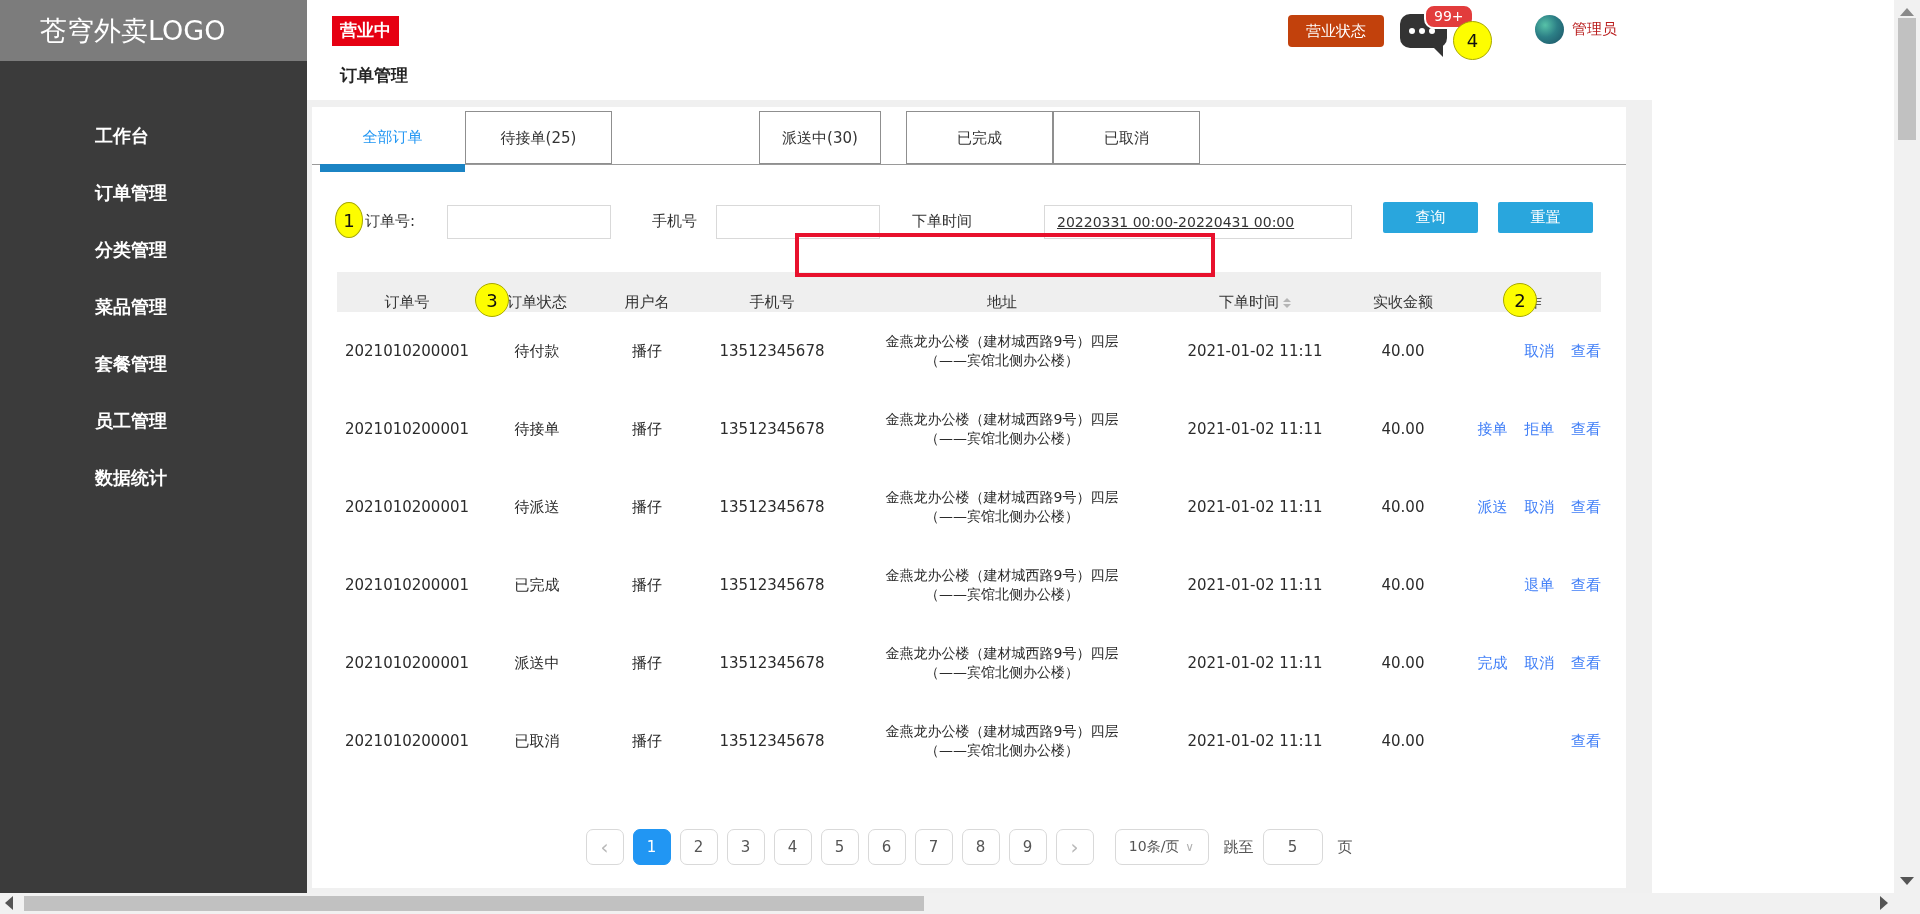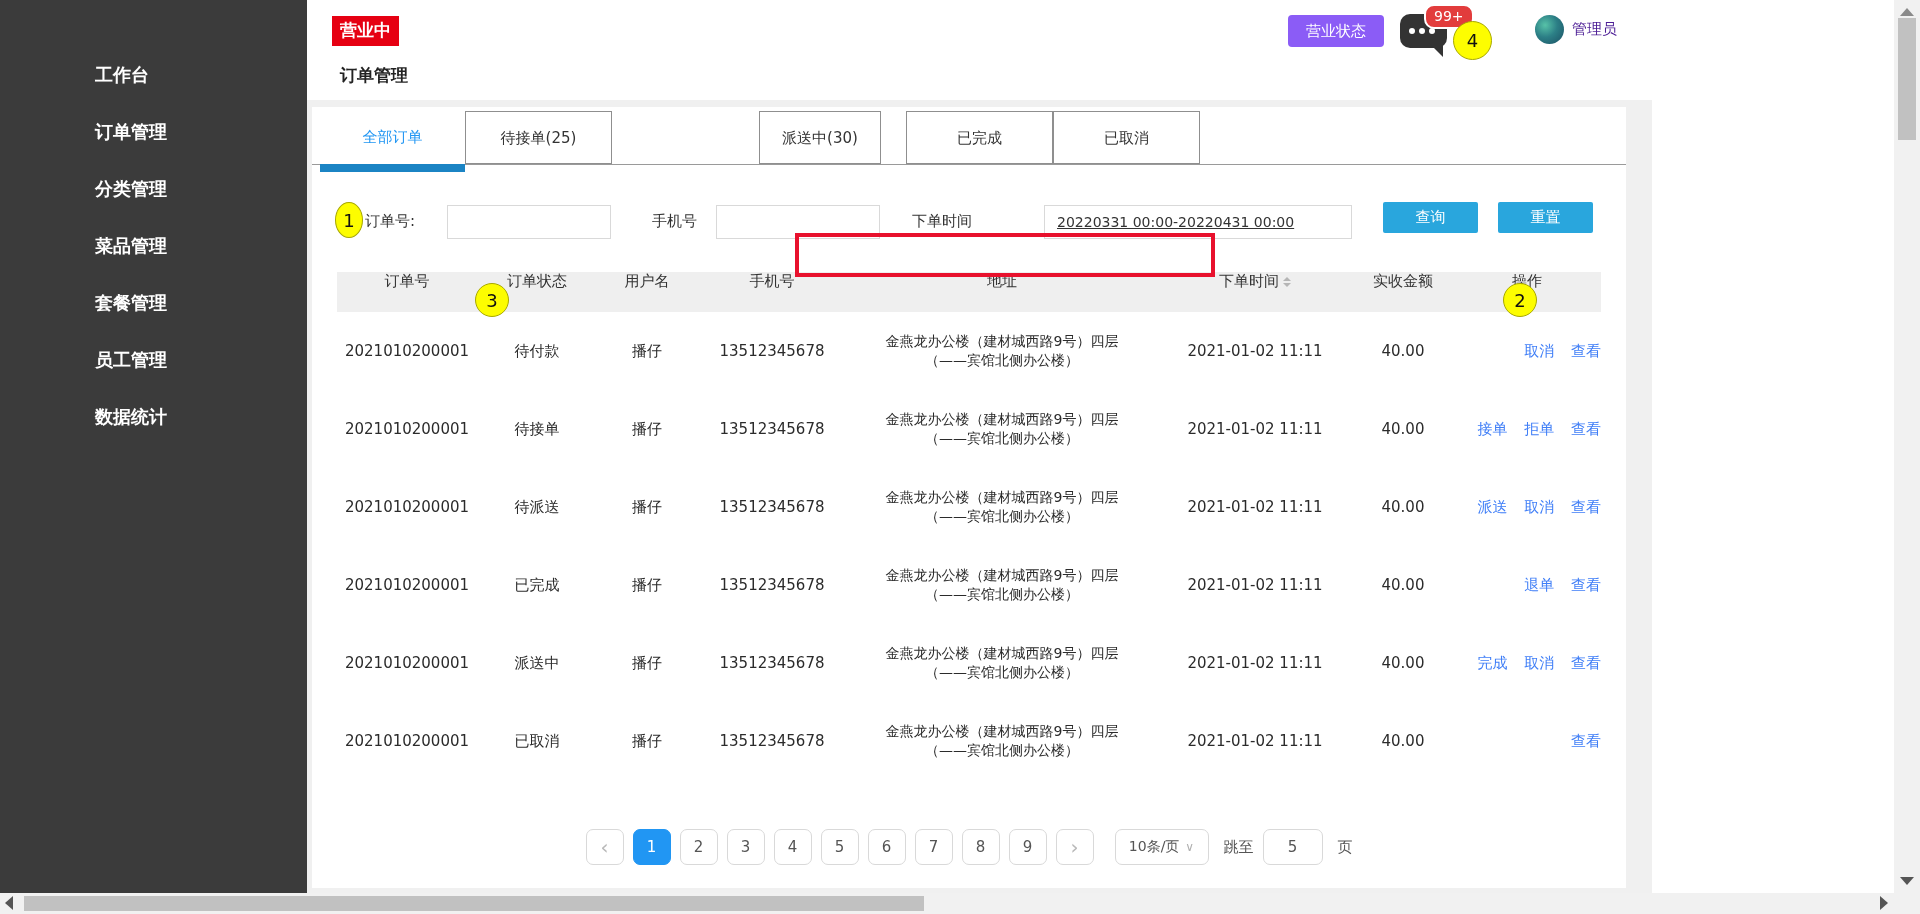--- a/index.html
+++ b/index.html
@@ -15,34 +15,34 @@
     font-weight:bold; font-size:18px; cursor:pointer; }
 
   
   .main { position:absolute; left:307px; top:0; width:1587px; height:893px; background:#fff; }
 
   .biz-badge { position:absolute; left:25px; top:16px; background:#e60012; color:#fff;
     font-weight:bold; font-size:17px; padding:3px 8px 4px; }
   .page-title { position:absolute; left:33px; top:64px; font-size:17px; font-weight:bold; color:#222; }
 
   .status-btn { position:absolute; left:981px; top:15px; width:96px; height:32px;
-    background:#8b5cf6; color:#fff; border:none; border-radius:4px; font-size:15px; cursor:pointer;
+    background:#c2410c; color:#fff; border:none; border-radius:4px; font-size:15px; cursor:pointer;
     font-family:inherit; }
   .chat-icon { position:absolute; left:1093px; top:14px; width:47px; height:34px;
     background:#333; border-radius:10px; cursor:pointer; }
   .chat-icon .dots { position:absolute; left:9px; top:14px; width:6px; height:6px; border-radius:50%;
     background:#fff; box-shadow:10px 0 0 #fff, 20px 0 0 #fff; }
   .chat-icon:after { content:""; position:absolute; right:4px; bottom:-9px;
     border:7px solid transparent; border-top-color:#333; border-right-color:#333; }
   .notif-badge { position:absolute; left:1117px; top:4px; background:#e23c3c; color:#fff;
     border-radius:10px; padding:2px 8px 3px; font-size:14px; border:2px solid #fff; z-index:6; }
   .avatar { position:absolute; left:1228px; top:15px; width:29px; height:29px; border-radius:50%;
     background:radial-gradient(circle at 35% 35%, #57c2a8 0%, #2c7f86 45%, #1b4f63 100%);
     cursor:pointer; }
-  .username { position:absolute; left:1265px; top:20px; font-size:15px; color:#4c1d95; }
+  .username { position:absolute; left:1265px; top:20px; font-size:15px; color:#b91c1c; }
 
   
   .annot { position:absolute; background:#fdfd00; border:1px solid #a8a800; border-radius:50%;
     display:flex; align-items:center; justify-content:center; font-size:18px; color:#111; z-index:7; }
   .annot1 { left:28px; top:202px; width:28px; height:36px; }
   .annot4 { left:1146px; top:21px; width:39px; height:39px; z-index:7; }
   .annot3 { left:168px; top:283px; width:34px; height:34px; }
   .annot2 { left:1196px; top:283px; width:34px; height:34px; }
   .red-box { position:absolute; left:483px; top:126px; width:420px; height:44px;
     border:4px solid #e8112d; z-index:5; }
@@ -63,21 +63,21 @@
   
   .f-label { position:absolute; top:105px; font-size:15px; color:#333; }
   .f-input { position:absolute; top:98px; height:34px; border:1px solid #d9d9d9; background:#fff;
     font-size:14px; color:#333; padding:0 12px; font-family:inherit; }
   .f-btn { position:absolute; top:95px; width:95px; height:31px; background:#29a6dd; color:#fff;
     border:none; border-radius:2px; font-size:15px; cursor:pointer; font-family:inherit; }
 
   
   .table { position:absolute; left:25px; top:165px; width:1264px; }
   .tr { display:flex; width:100%; }
-  .thead { background:#efefef; height:40px; align-items:flex-start; font-size:15px; color:#333; }
+  .thead { background:#efefef; height:40px; align-items:flex-end; font-size:15px; color:#333; }
   .row { height:78px; align-items:center; font-size:15px; color:#2b2b2b; }
   .c1{width:140px;} .c2{width:120px;} .c3{width:100px;} .c4{width:150px;}
   .c5{width:310px;} .c6{width:196px;} .c7{width:100px;} .c8{width:148px;}
   .cell { text-align:center; }
   .addr { font-size:14px; line-height:1.35; }
   .acts { text-align:right; }
   .acts .lnk { color:#3f7ef7; margin-left:12px; cursor:pointer; }
   .sort-icon { display:inline-flex; flex-direction:column; vertical-align:middle;
     margin-left:4px; line-height:0; }
   .sort-icon i { border:4px solid transparent; display:block; }
@@ -107,20 +107,21 @@
   .arr.down { left:6px; bottom:8px; border:7px solid transparent; border-top:8px solid #555; border-bottom:none; }
   .hscroll { position:absolute; left:0; top:893px; width:1920px; height:21px; background:#f1f1f1; }
   .hthumb { position:absolute; left:24px; top:3px; width:900px; height:15px; background:#c1c1c1; }
   .arr.left { left:5px; top:3px; border:7px solid transparent; border-right:8px solid #555; border-left:none; }
   .arr.right { right:32px; top:3px; border:7px solid transparent; border-left:8px solid #555; border-right:none; }
 </style>
 </head>
 <body>
 
 <div class="sidebar">
+  <div class="sidebar-header">苍穹外卖LOGO</div>
   <div class="nav">
     <div class="nav-item">工作台</div>
     <div class="nav-item">订单管理</div>
     <div class="nav-item">分类管理</div>
     <div class="nav-item">菜品管理</div>
     <div class="nav-item">套餐管理</div>
     <div class="nav-item">员工管理</div>
     <div class="nav-item">数据统计</div>
   </div>
 </div>

